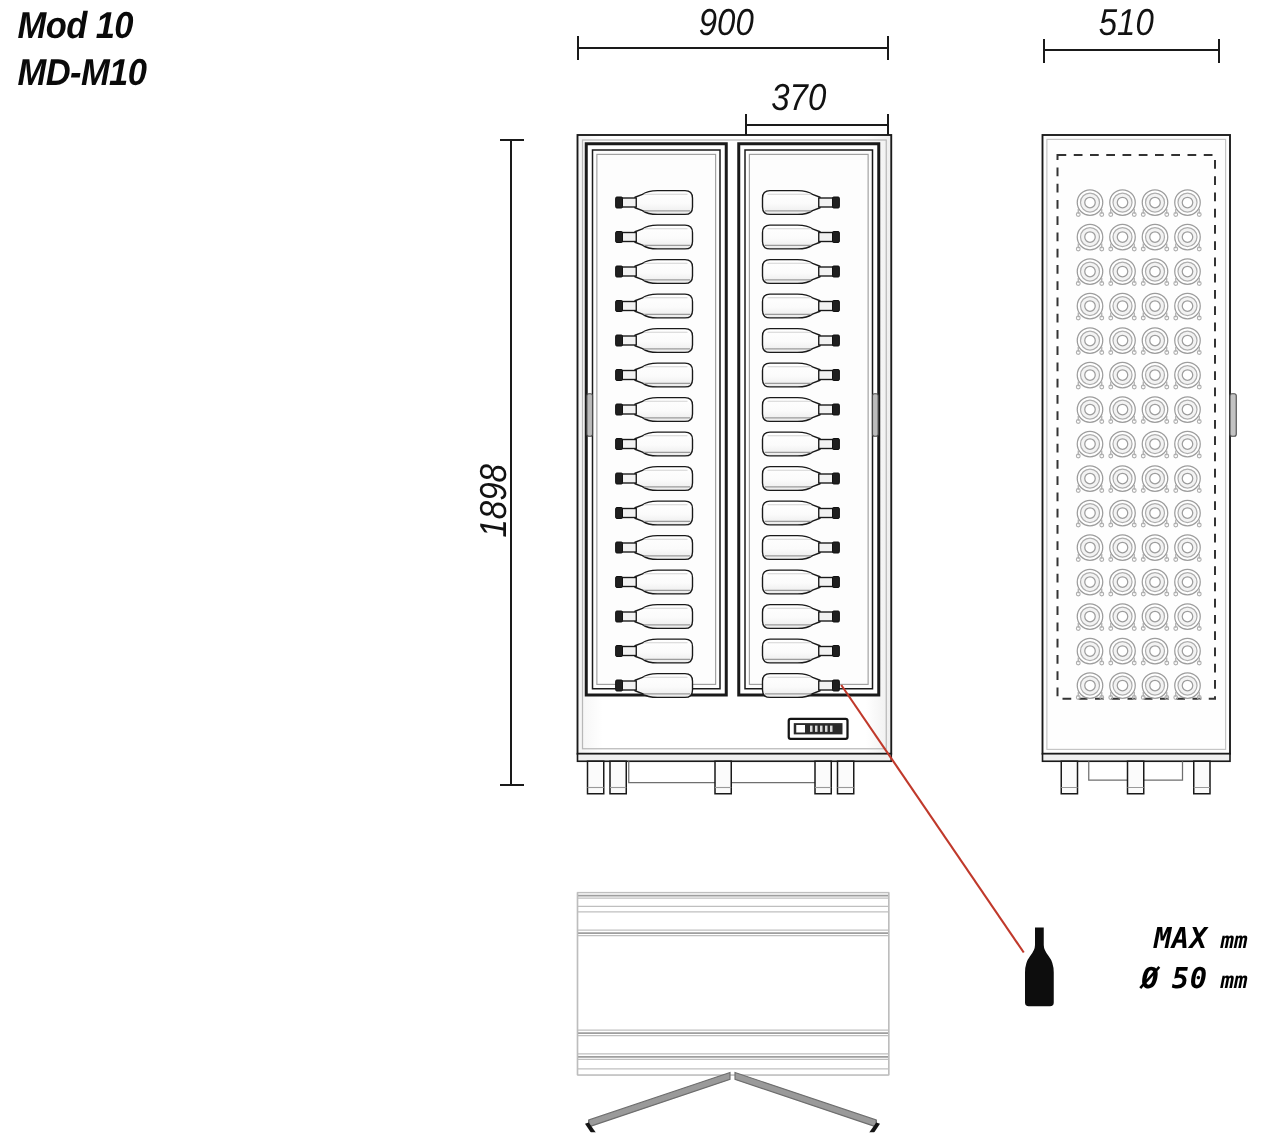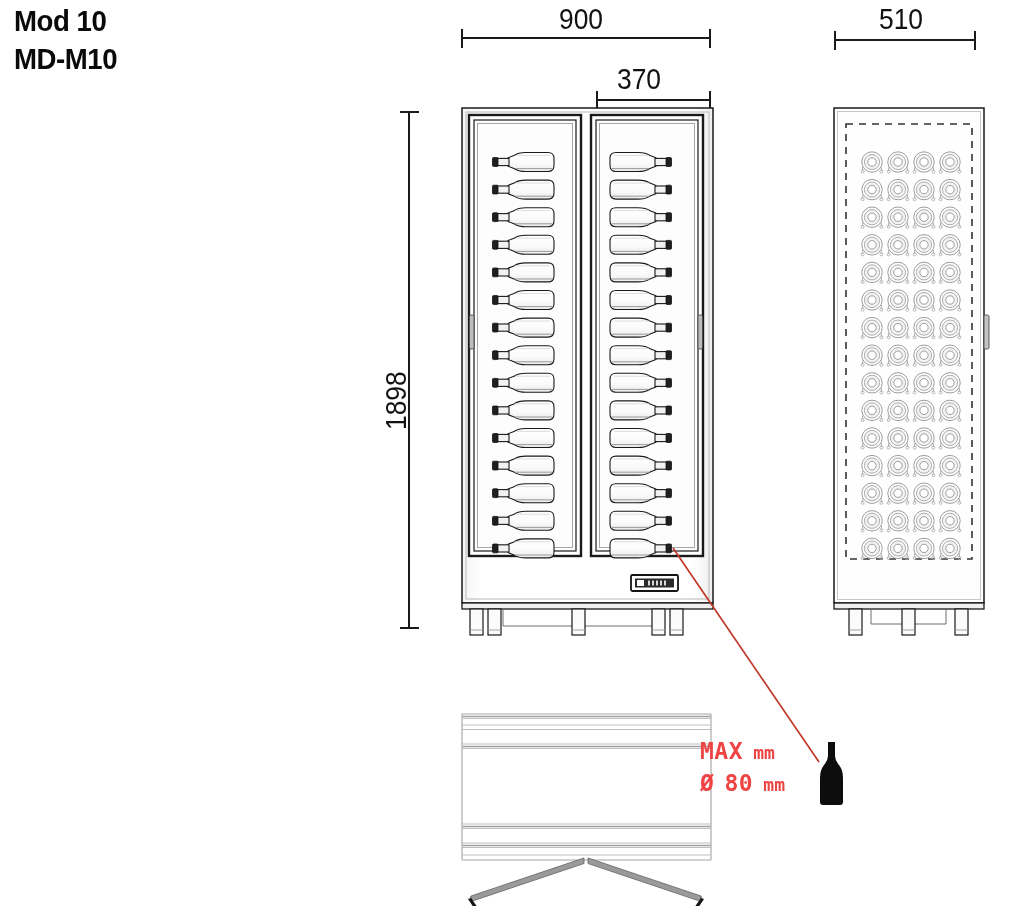--- a/index.html
+++ b/index.html
@@ -9,20 +9,21 @@
   }
   body {
     font-family: "Liberation Sans", sans-serif;
   }
   #canvas {
     position: relative;
     width: 1010px;
     height: 906px;
     background: #ffffff;
     overflow: hidden;
+    font-style: italic;
   }
   .abs { position: absolute; }
 
   
   #title-block {
     left: 14px;
     top: 2px;
     width: 260px;
   }
   #title-block .tline {
@@ -48,22 +49,23 @@
   }
   .dim-text.vert {
     transform: rotate(-90deg) scaleX(0.88);
     transform-origin: left top;
   }
 
   
   .spec-line {
     font-family: "DejaVu Sans Mono", monospace;
     font-weight: bold;
-    color: #ef4444;
+    color: #000000;
     white-space: nowrap;
+    text-align: right;
     letter-spacing: 0.5px;
   }
   .spec-big { font-size: 23px; }
   .spec-sm  { font-size: 18px; letter-spacing: 0px; }
 
   svg { display: block; overflow: visible; }
 </style>
 </head>
 <body>
 
@@ -381,19 +383,19 @@
 
   <div class="abs" style="left:700px; top:738px; width:298px;">
 
     <div class="spec-line">
       <span class="spec-big">MAX</span>
       <span class="spec-sm">mm</span>
     </div>
 
     <div class="spec-line" style="margin-top:6px;">
       <span class="spec-big">Ø</span>
-      <span class="spec-big">80</span>
+      <span class="spec-big">50</span>
       <span class="spec-sm">mm</span>
     </div>
 
   </div>
 
 </div>
 
 </body></html>

